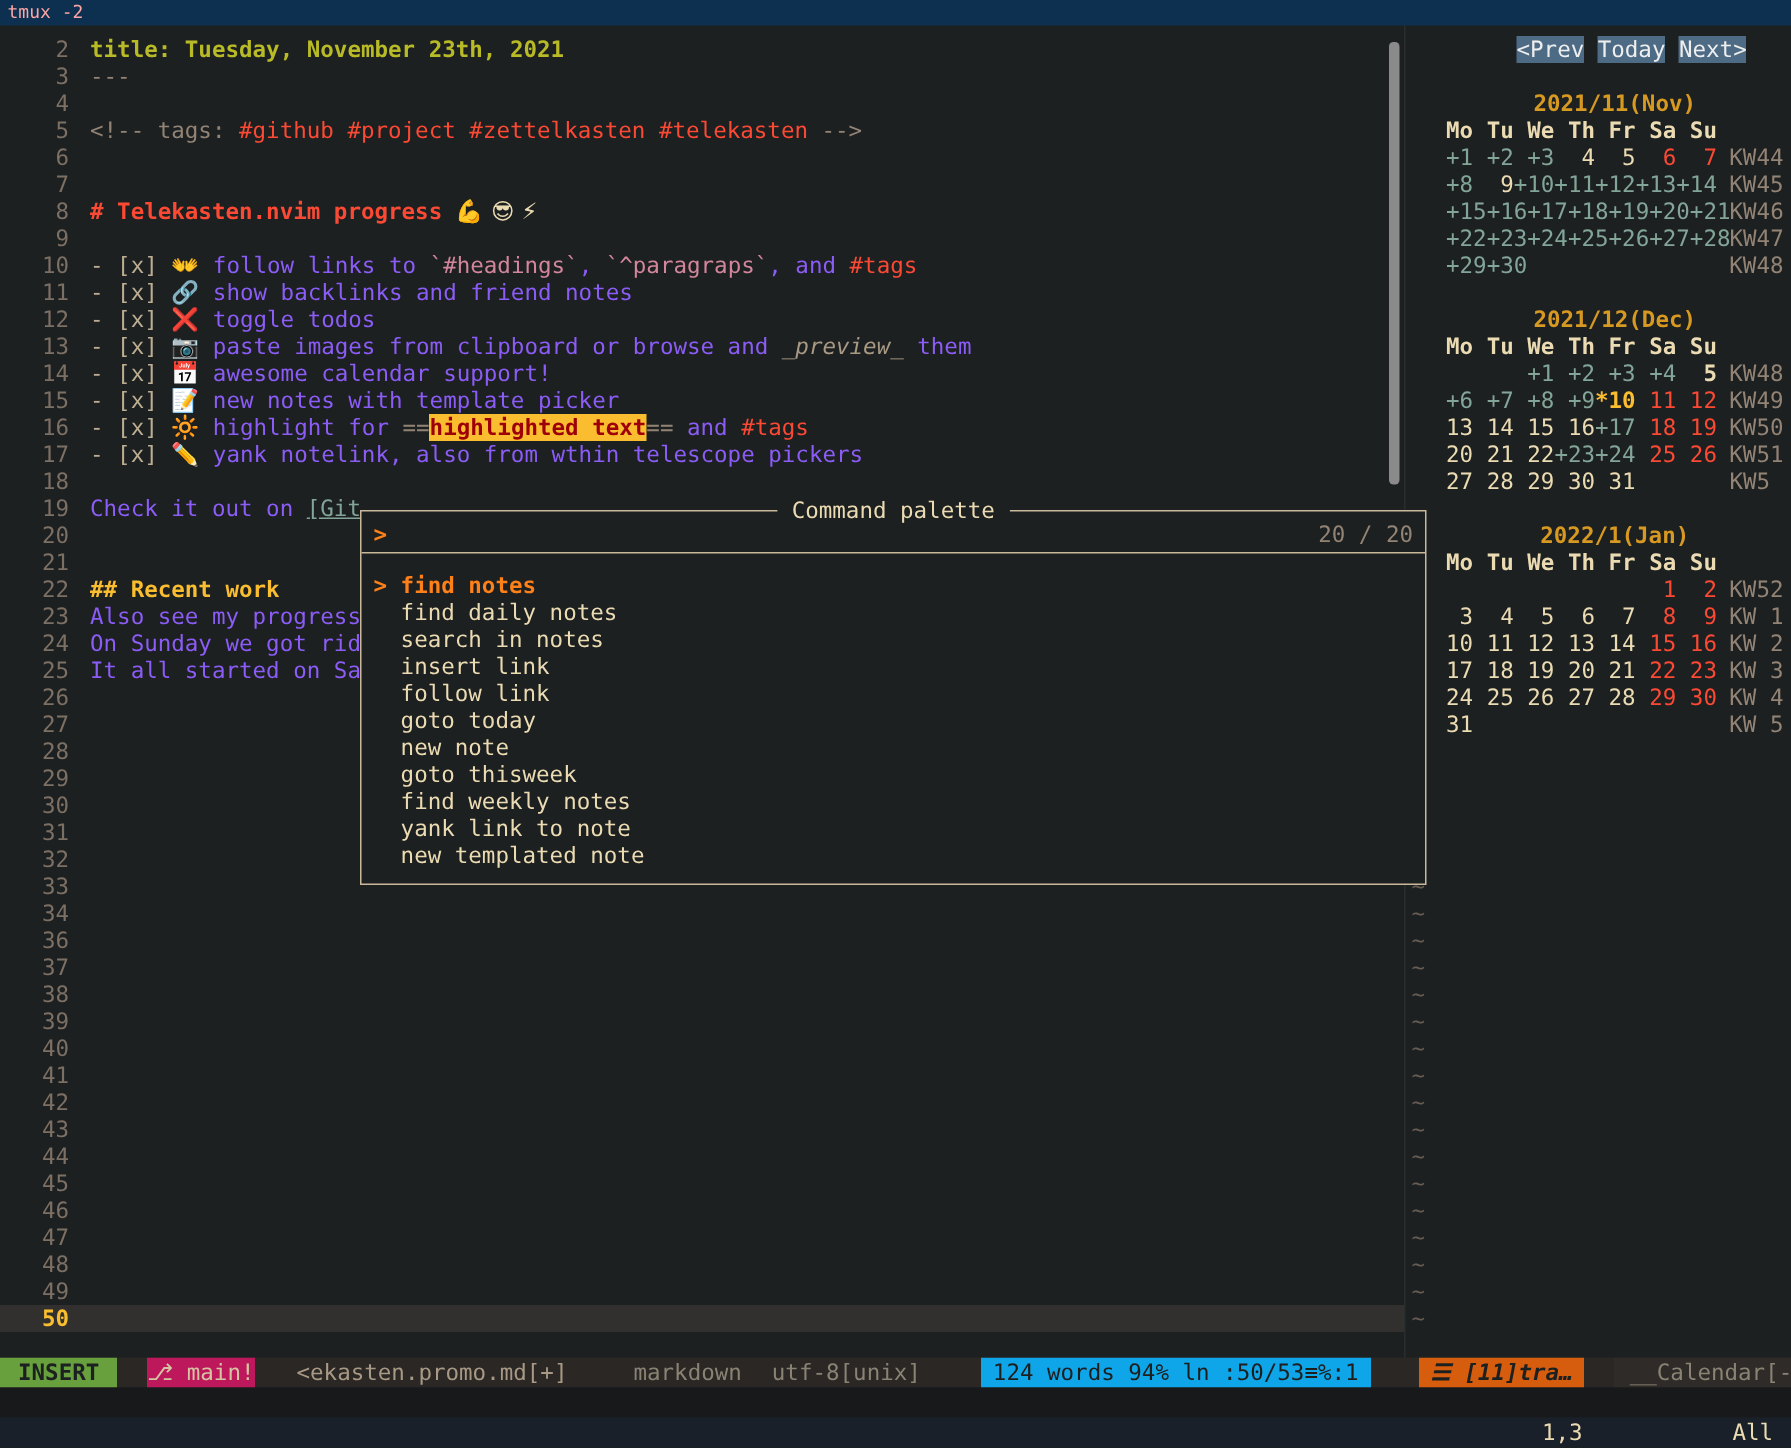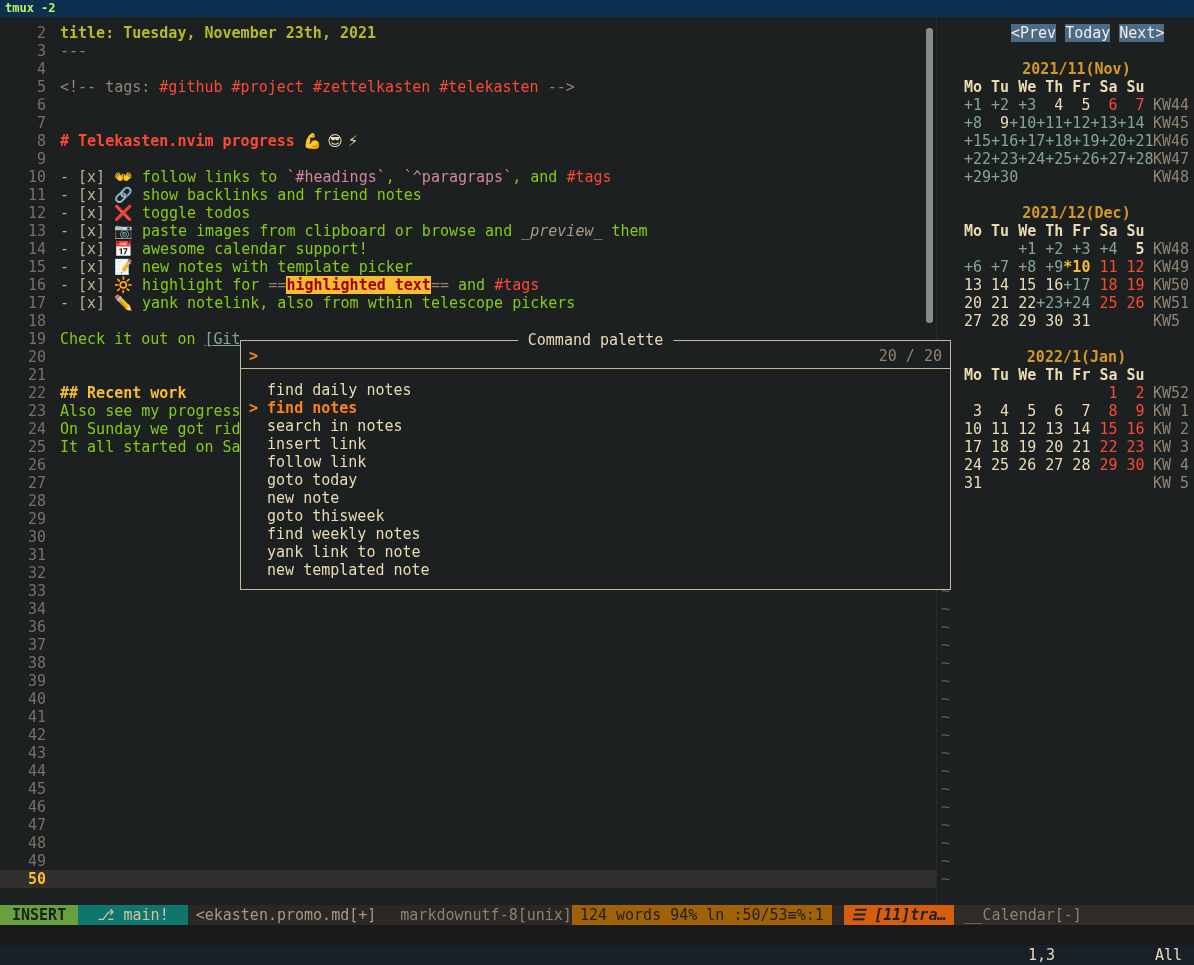--- a/index.html
+++ b/index.html
@@ -7,43 +7,43 @@
   body {
     width:1194px; height:965px; overflow:hidden;
     background:#1d2021; color:#ebdbb2;
     font-family:"DejaVu Sans Mono", monospace;
     font-size:15px;
   }
   .screen { position:relative; width:1194px; height:965px; }
 
   
   .tmux-bar {
-    height:17px; line-height:17px; background:#0e3050; color:#bef264;
-    font-size:12px; padding-left:5px;font-weight:bold;
+    height:17px; line-height:17px; background:#0e3050; color:#fca5a5;
+    font-size:12px; padding-left:5px;
   }
 
   
   .main { display:flex; height:888px; position:relative; }
   .editor { width:936px; position:relative; padding-top:7px; overflow:hidden; }
   .ed-row { display:flex; height:18px; line-height:18px; white-space:pre; }
   .ed-row.cur-line { background:#32302f; }
   .gutter { flex:none; width:46px; text-align:right; margin-right:14px; color:#7c6f64; }
   .cur-line .gutter { color:#fabd2f; font-weight:bold; }
   .ed-content { white-space:pre; }
 
   .scrollbar {
     position:absolute; right:3px; top:11px; width:7px; height:295px;
     background:#9d9d9d; border-radius:3px; opacity:.85;
   }
 
   
   .s-ttl { color:#b8bb26; font-weight:bold; }
   .s-cm  { color:#928374; }
   .s-tag { color:#fb4934; }
-  .s-fg  { color:#84cc16; }
+  .s-fg  { color:#8b5cf6; }
   .s-h1  { color:#fb4934; font-weight:bold; }
   .s-h2  { color:#fabd2f; font-weight:bold; }
   .s-cb  { color:#bdae93; }
   .s-code{ color:#d3869b; }
   .s-em  { color:#a89984; font-style:italic; }
   .s-link{ color:#83a598; text-decoration:underline; }
   .s-hl  { background:#fabd2f; color:#9d0006; font-weight:bold; }
   .s-emoji { font-family:"DejaVu Sans", sans-serif; }
   .s-lnk { color:#83a598; }
   .s-day { color:#ebdbb2; }
@@ -58,28 +58,28 @@
   .cal-btn { display:inline-block; background:#4d6b85; color:#eeeeee; margin-right:9px; }
   #cal-months { padding-left:27px; width:252px; }
   .cal-title { margin-top:18px; width:225px; text-align:center; color:#d79921; font-weight:bold; }
   .cal-header { font-weight:bold; color:#ebdbb2; }
   .cal-week { display:flex; }
   .cal-days { display:inline-block; width:189px; white-space:pre; }
   .cal-kw { color:#928374; }
   .tilde { padding-left:4px; color:#665c54; }
 
   
-  .statusline { display:flex; height:20px; line-height:20px; background:#2a2725; overflow:hidden; }
+  .statusline { display:flex; height:20px; line-height:20px; background:#2a2725; overflow:hidden;gap:20px; }
   .sl-mode { background:#67a03c; color:#1d2021; font-weight:bold; padding:0 12px; flex:none; }
-  .sl-branch { background:#0f766e; color:#d5c4a1; padding:0 19px; flex:none; white-space:pre; }
+  .sl-branch { background:#be185d; color:#d5c4a1; padding:0 0; flex:none; white-space:pre; }
   .sl-file { color:#a89984; padding-left:8px; flex:none; }
   .sl-ft { color:#8a8374; margin-left:24px; flex:none; }
   .sl-enc { color:#8a8374; flex:none; }
   .sl-spacer { flex:1; }
-  .sl-stats { background:#a16207; color:#1e1e1c; padding:0 8px; flex:none; }
+  .sl-stats { background:#0ea5e9; color:#1e1e1c; padding:0 8px; flex:none; }
   .sl-buf { background:#d65d0e; color:#1d2021; font-weight:bold; padding:0 8px; margin-left:12px; flex:none;font-style:italic; }
   .sl-cal { width:258px; flex:none; background:#2e2b29; color:#8a8374; padding-left:10px; }
 
   
   .cmdline { height:20px; line-height:20px; background:#17191a; color:#e2d3b4; padding-left:8px; white-space:pre; }
   .modeline { position:relative; height:20px; line-height:20px; background:#1a2029; color:#ebdbb2; white-space:pre; }
   .ml-ruler { position:absolute; left:1028px; top:0; }
   .ml-scroll { position:absolute; left:1155px; top:0; }
 
   
@@ -247,22 +247,22 @@
     <span class="ml-scroll">All</span>
   </div>
 
   <div class="popup">
     <div class="popup-title">Command palette</div>
     <div class="popup-prompt">
       <span class="prompt-char">&gt;</span>
       <span class="prompt-counter">20 / 20</span>
     </div>
     <div class="popup-results" id="popup-results">
+        <div class="pal-row sel">&gt; find notes</div>
         <div class="pal-row">  find daily notes</div>
-        <div class="pal-row sel">&gt; find notes</div>
         <div class="pal-row">  search in notes</div>
         <div class="pal-row">  insert link</div>
         <div class="pal-row">  follow link</div>
         <div class="pal-row">  goto today</div>
         <div class="pal-row">  new note</div>
         <div class="pal-row">  goto thisweek</div>
         <div class="pal-row">  find weekly notes</div>
         <div class="pal-row">  yank link to note</div>
         <div class="pal-row">  new templated note</div>
       </div>

